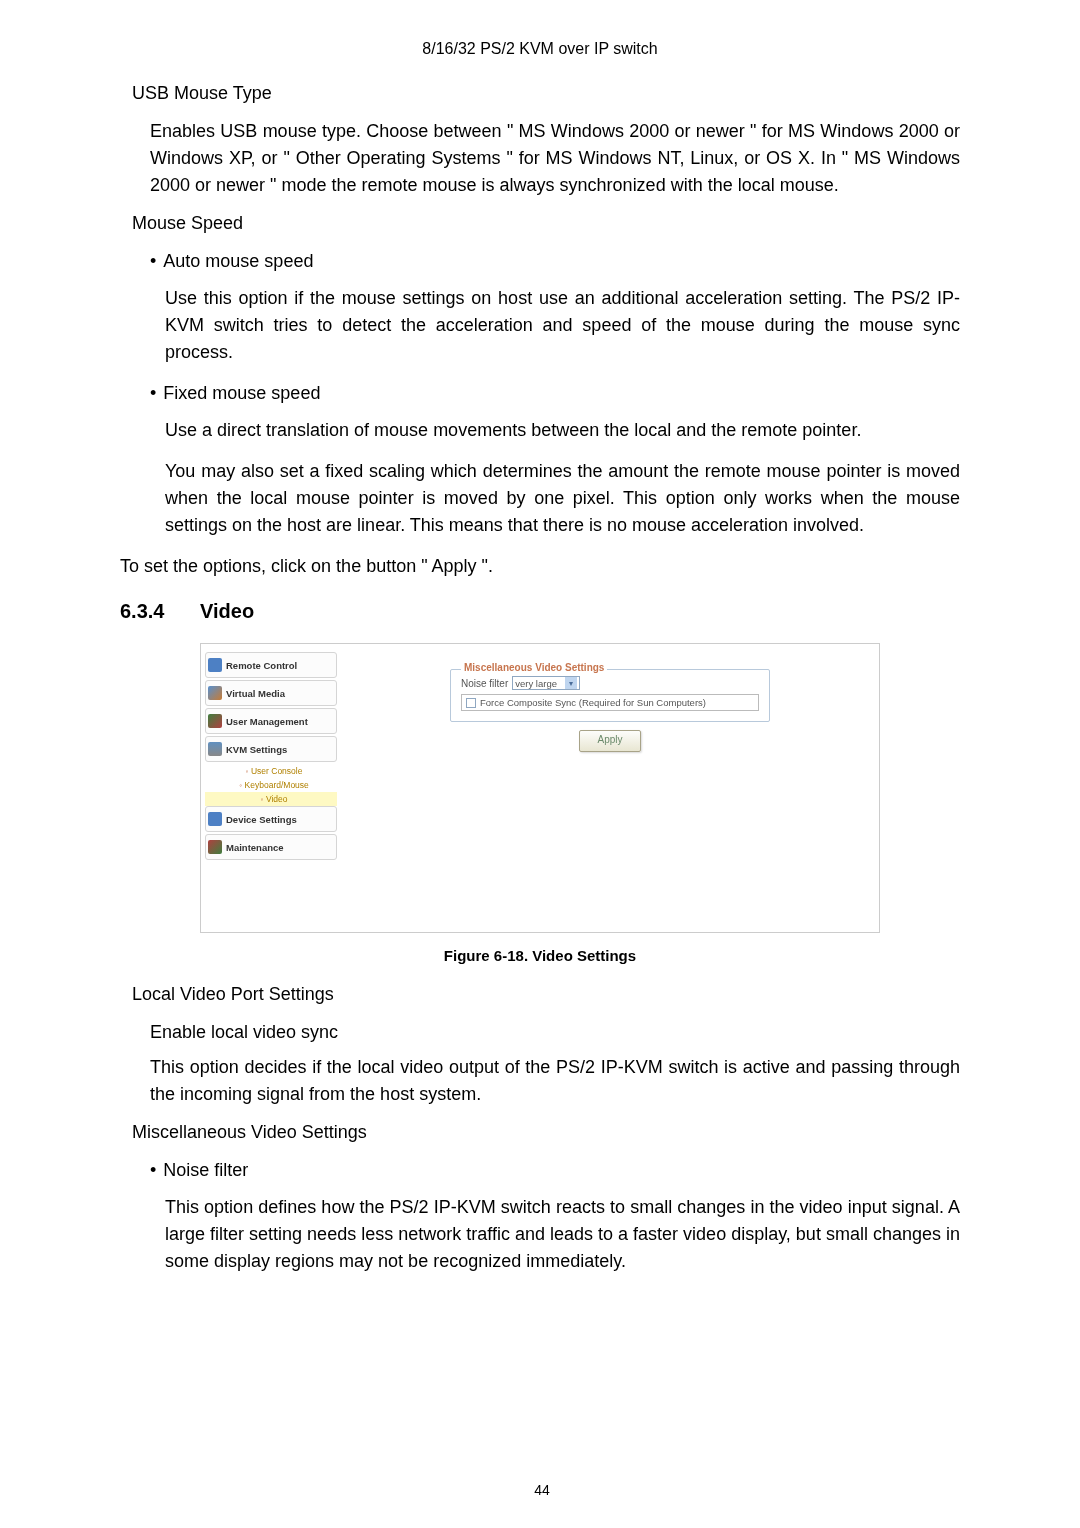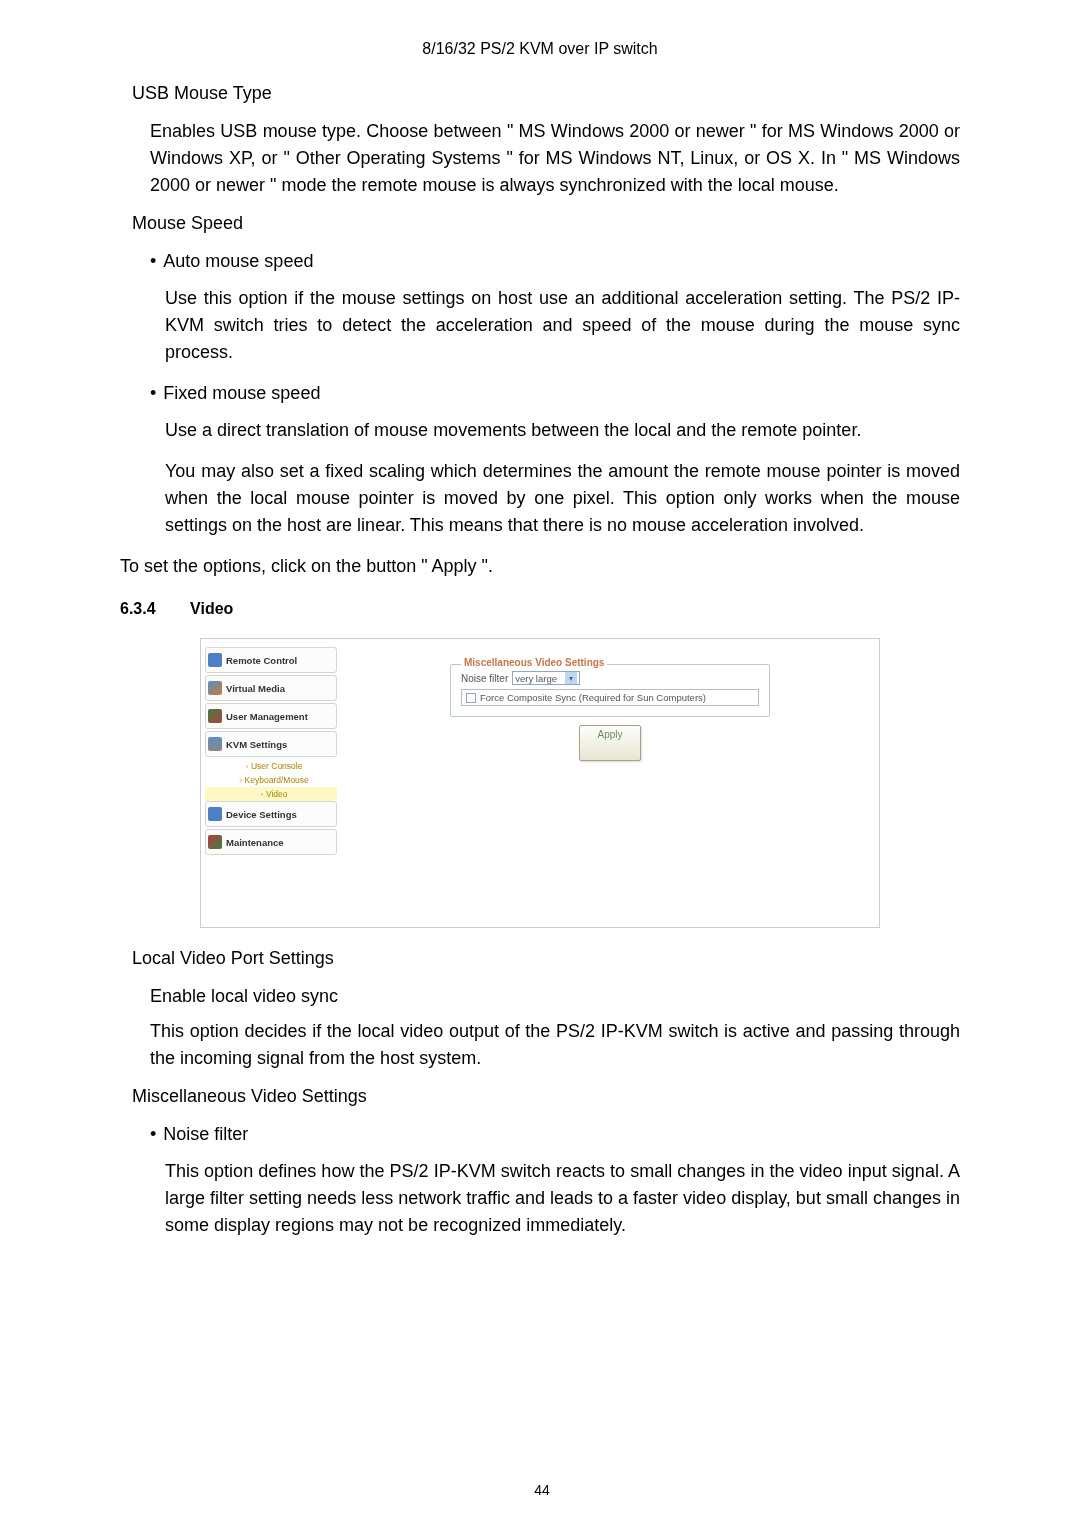--- a/index.html
+++ b/index.html
@@ -43,21 +43,21 @@
     .bullet {
       font-size: 18px;
       line-height: 1.5;
       margin-bottom: 10px;
     }
     .bullet::before {
       content: "• ";
       margin-right: 2px;
     }
     .section-num {
-      font-size: 16px;
+      font-size: 20px;
       font-weight: bold;
       margin-top: 20px;
     }
     .section-num .num {
       margin-right: 30px;
     }
     .figure-container {
       margin: 20px auto;
       width: 680px;
     }
@@ -196,21 +196,21 @@
     .checkbox {
       width: 10px;
       height: 10px;
       border: 1px solid #8fa7c1;
       background: #fff;
     }
     .apply-btn {
       display: block;
       margin: 8px auto 0 auto;
       width: 62px;
-      height: 36px;
+      height: 22px;
       background: linear-gradient(#fdfdfb, #e8e6d2);
       border: 1px solid #a8a388;
       font-size: 10px;
       color: #6b8a6b;
       border-radius: 2px;
       text-align: center;
       line-height: 18px;
       box-shadow: 1px 1px 2px rgba(0,0,0,0.15);
     }
     .figure-caption {
@@ -308,20 +308,21 @@
           </div>
           <div class="check-row">
             <span class="checkbox"></span>
             <span>Force Composite Sync (Required for Sun Computers)</span>
           </div>
         </div>
         <div class="apply-btn">Apply</div>
       </div>
     </div>
   </div>
+  <div class="figure-caption">Figure 6-18. Video Settings</div>
 </div>
 
 <div class="h-title indent1" style="margin-top:20px;">Local Video Port Settings</div>
 <div class="body-text indent2" style="text-align:left;margin-bottom:8px;">Enable local video sync</div>
 <div class="body-text indent2">This option decides if the local video output of the PS/2 IP-KVM switch is active and passing through the incoming signal from the host system.</div>
 
 <div class="h-title indent1">Miscellaneous Video Settings</div>
 <div class="bullet indent2">Noise filter</div>
 <div class="body-text indent3">This option defines how the PS/2 IP-KVM switch reacts to small changes in the video input signal. A large filter setting needs less network traffic and leads to a faster video display, but small changes in some display regions may not be recognized immediately.</div>
 

